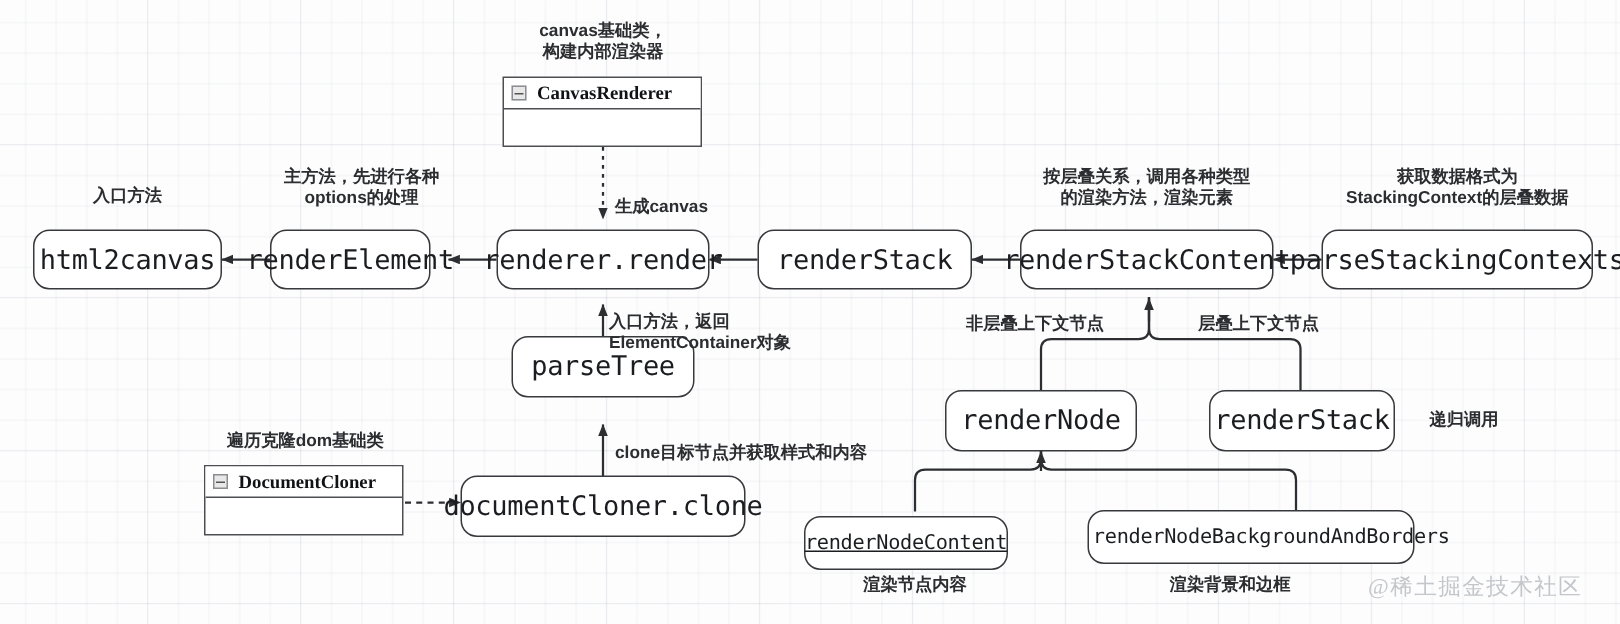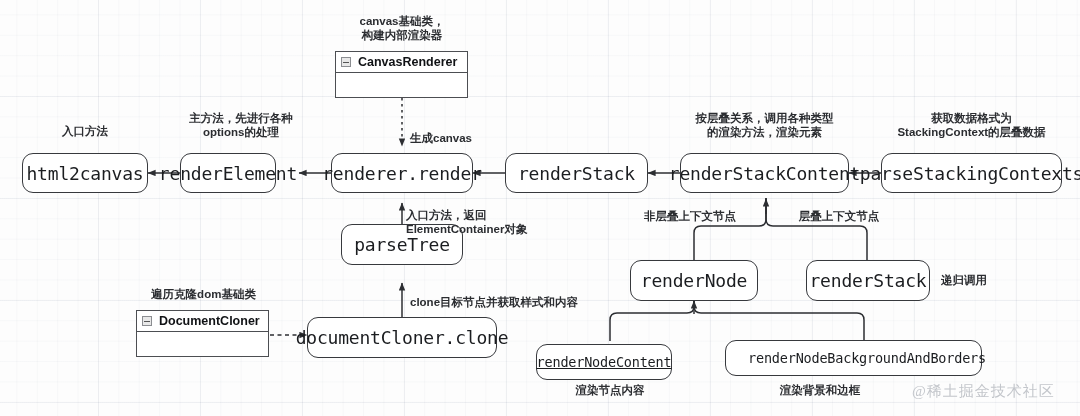--- a/index.html
+++ b/index.html
@@ -79,21 +79,21 @@
     margin-right: 7px;
     flex: 0 0 auto;
   }
   .uml-toggle i {
     display: block;
     width: 6px;
     height: 1px;
     background: #555;
   }
   .uml-title {
-    font-family: Liberation Sans, sans-serif;
+    font-family: Liberation Serif, serif;
     font-size: 12.5px;
     font-weight: bold;
     color: #101215;
     white-space: nowrap;
   }
   .uml-body { height: 24px; }
 
   
   .note {
     position: absolute;
@@ -167,41 +167,41 @@
       <span class="uml-toggle">
           <i></i>
         </span>
       <span class="uml-title">DocumentCloner</span>
     </div>
     <div class="uml-body"></div>
   </div>
 
   <div class="node" style="left:22px; top:153px; width:126px; height:40px;">html2canvas</div>
 
-  <div class="node" style="left:180px; top:153px; width:96px; height:40px;">renderElement</div>
+  <div class="node" style="left:180px; top:153px; width:107px; height:40px;">renderElement</div>
 
   <div class="node" style="left:331px; top:153px; width:142px; height:40px;">renderer.render</div>
 
   <div class="node" style="left:505px; top:153px; width:143px; height:40px;">renderStack</div>
 
   <div class="node" style="left:680px; top:153px; width:169px; height:40px;">renderStackContent</div>
 
   <div class="node" style="left:881px; top:153px; width:181px; height:40px;">parseStackingContexts</div>
 
   <div class="node" style="left:341px; top:224px; width:122px; height:41px;">parseTree</div>
 
   <div class="node" style="left:307px; top:317px; width:190px; height:41px;">documentCloner.clone</div>
 
   <div class="node" style="left:630px; top:260px; width:128px; height:41px;">renderNode</div>
 
   <div class="node" style="left:806px; top:260px; width:124px; height:41px;">renderStack</div>
 
   <div class="node small" style="left:536px; top:344px; width:136px; height:36px;text-decoration:underline;">renderNodeContent</div>
 
-  <div class="node small" style="left:725px; top:340px; width:257px; height:36px;padding-left:27px;">renderNodeBackgroundAndBorders</div>
+  <div class="node small" style="left:725px; top:340px; width:218px; height:36px;padding-left:27px;">renderNodeBackgroundAndBorders</div>
 
   <div class="note" style="left:337px; top:14px; width:130px;">canvas基础类，
 构建内部渲染器</div>
 
   <div class="note" style="left:25px; top:124px; width:120px;">入口方法</div>
 
   <div class="note" style="left:166px; top:111px; width:150px;">主方法，先进行各种
 options的处理</div>
 
   <div class="note" style="left:678px; top:111px; width:173px;">按层叠关系，调用各种类型
@@ -216,21 +216,21 @@
 
   <div class="note" style="left:406px; top:208px; width:172px; text-align:left;">入口方法，返回
 ElementContainer对象</div>
 
   <div class="note" style="left:410px; top:295px; width:230px; text-align:left;">clone目标节点并获取样式和内容</div>
 
   <div class="note" style="left:630px; top:209px; width:120px;">非层叠上下文节点</div>
 
   <div class="note" style="left:783px; top:209px; width:112px;">层叠上下文节点</div>
 
-  <div class="note" style="left:941px; top:273px; width:70px; text-align:left;">递归调用</div>
+  <div class="note" style="left:941px; top:273px; width:70px; text-align:center;">递归调用</div>
 
   <div class="note" style="left:536px; top:383px; width:148px;">渲染节点内容</div>
 
   <div class="note" style="left:725px; top:383px; width:190px;">渲染背景和边框</div>
 
   <div class="watermark" style="left:912px; top:382px;">@稀土掘金技术社区</div>
 
 </div>
 
 </body></html>

